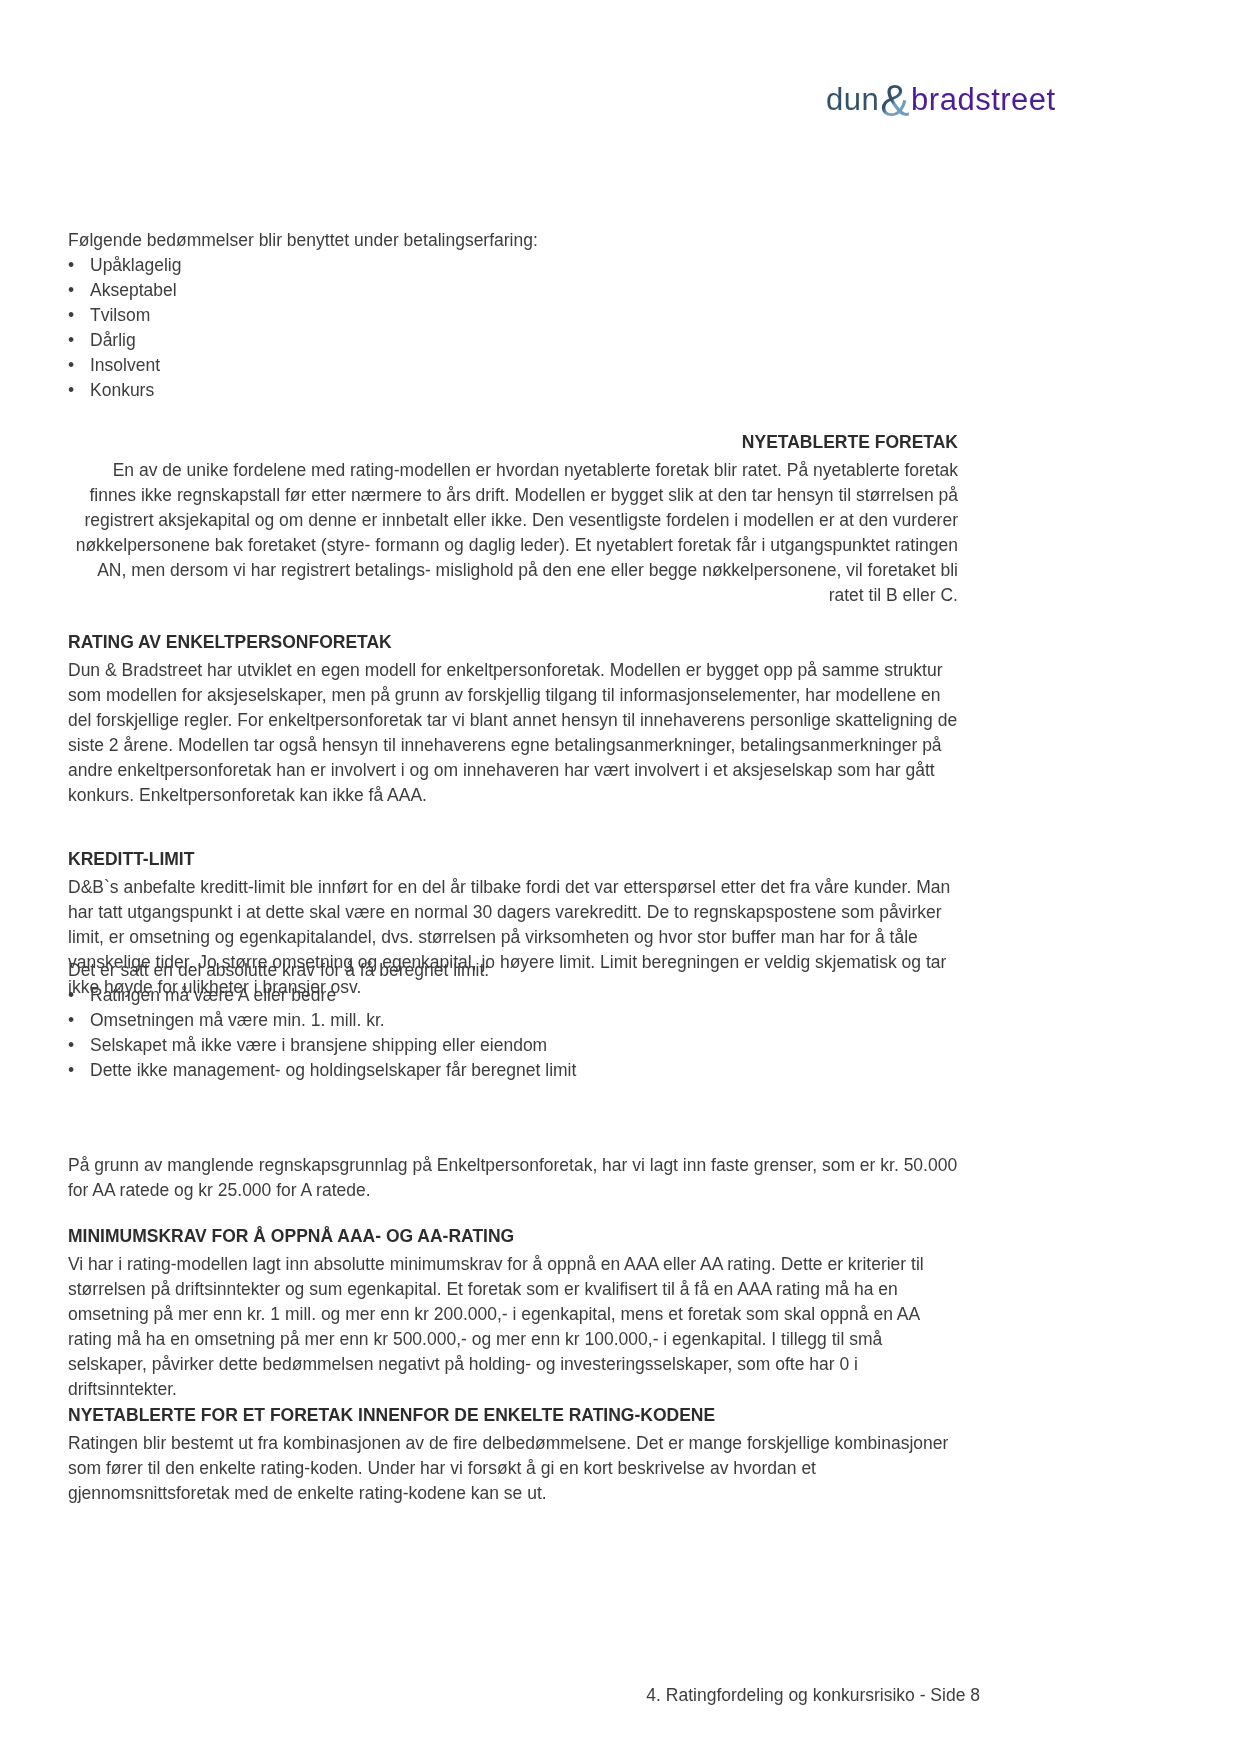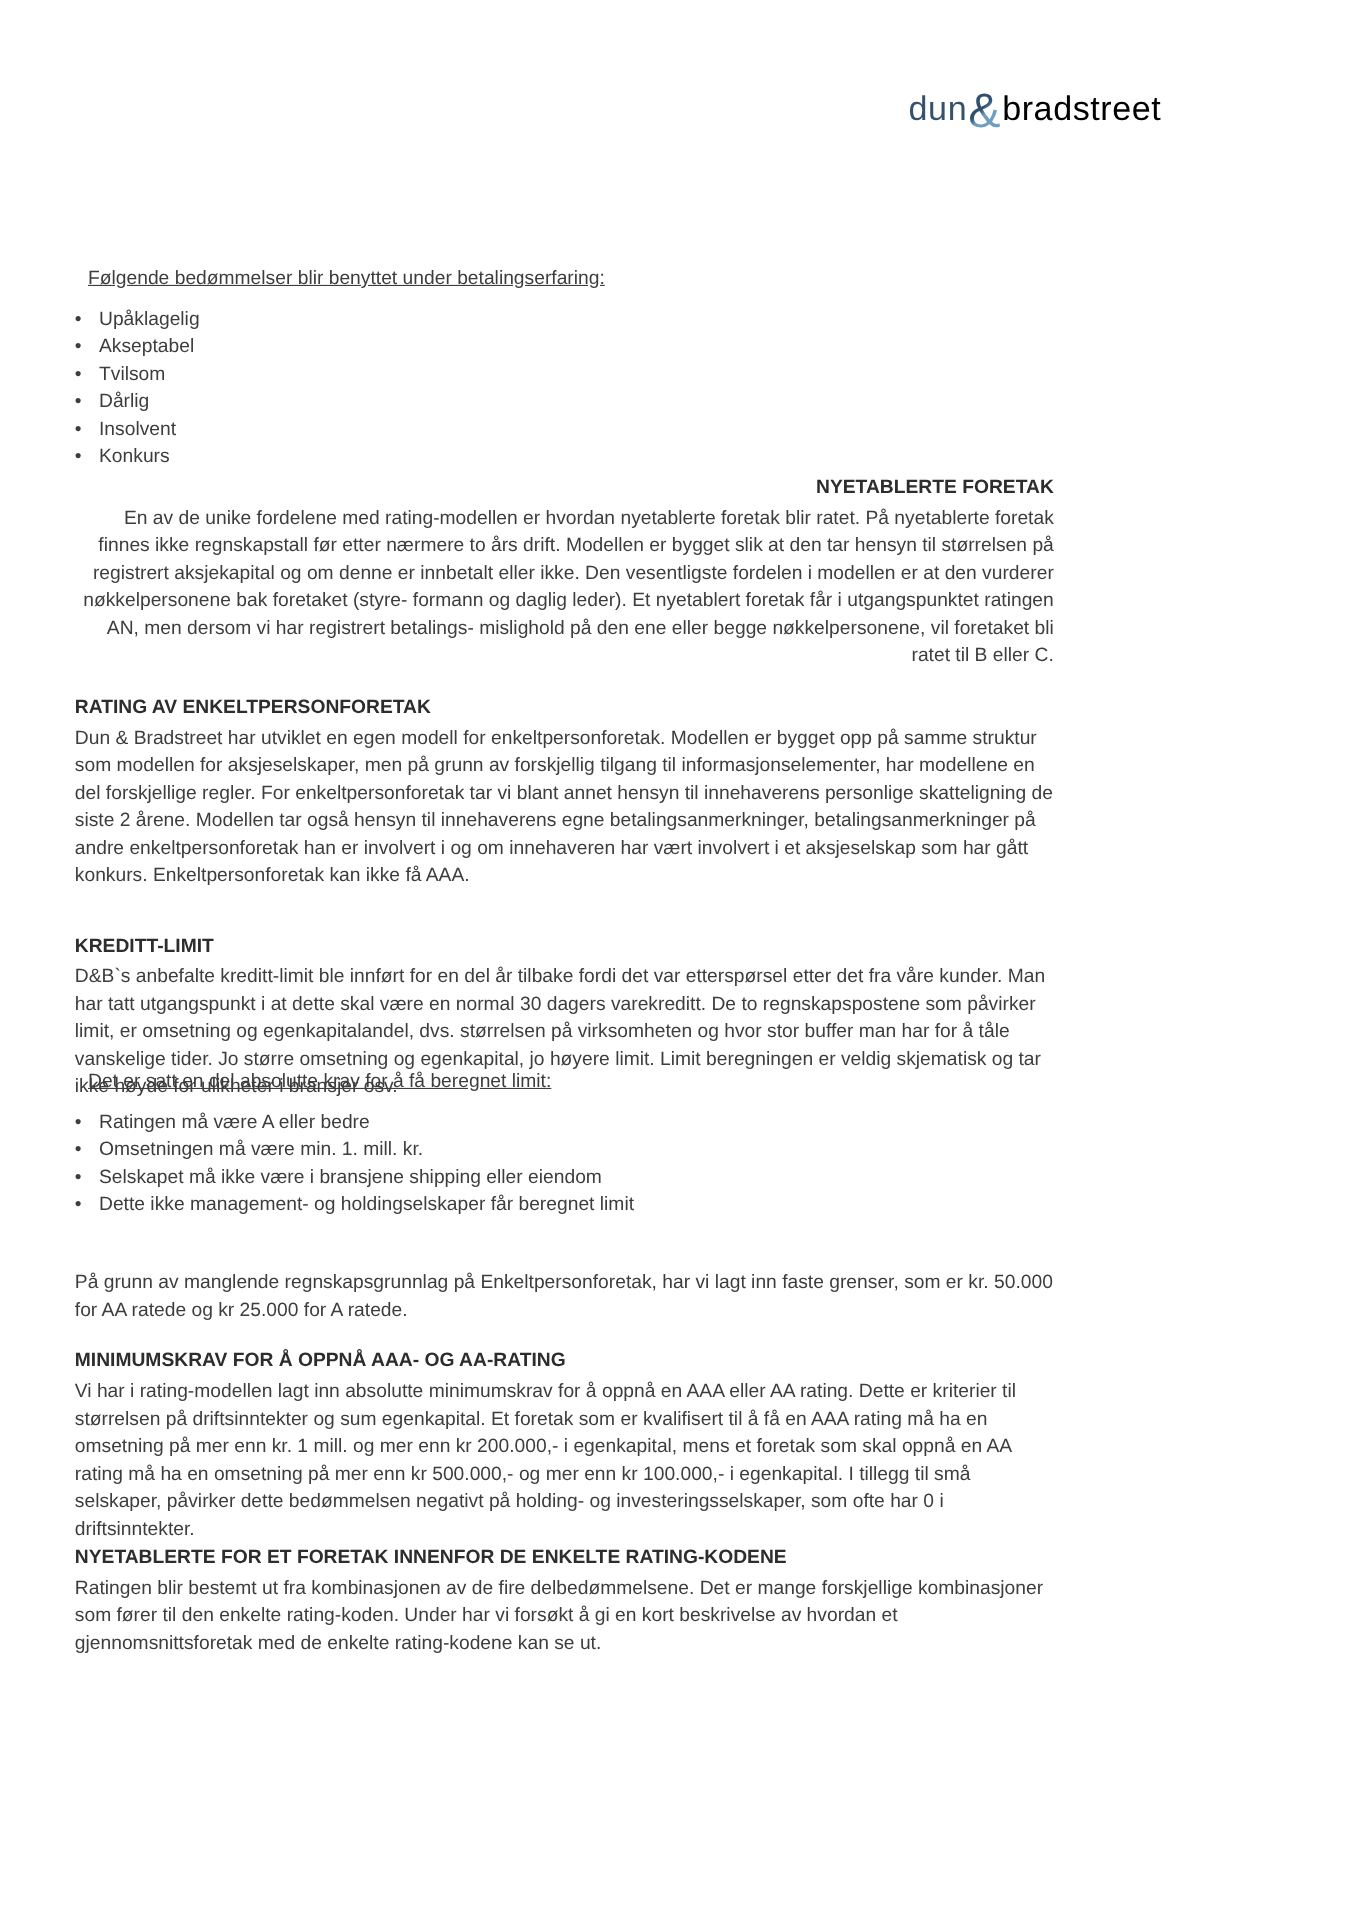--- a/index.html
+++ b/index.html
@@ -20,28 +20,28 @@
   }
   .logo .dun { color:#35526c; }
   .logo .amp {
     font-size:44px; font-weight:400;
     vertical-align:-6px;
     padding:0 1px;
     background:linear-gradient(135deg,#30506e 45%,#6f9fc0 55%);
     -webkit-background-clip:text; background-clip:text;
     color:transparent;
   }
-  .logo .bradstreet { color:#000000; }
+  .logo .bradstreet { color:#4c1d95; }
 
   .block { position:absolute; left:68px; width:890px; font-size:17.5px; line-height:25px; }
   .heading { font-weight:700; color:#2d2d2d; margin:0 0 3px 0; font-size:17.5px; line-height:25px; }
   .para { margin:0; }
   .bullet-item { display:flex; }
   .bullet { width:22px; flex:0 0 22px; }
-  .lead { margin:12px;text-decoration:underline; }
+  .lead { margin:0; }
   .footer {
     position:absolute; left:68px; top:1683px; width:912px;
     font-size:17.5px; line-height:25px; text-align:right; color:#3d3d3d;
   }
 </style>
 </head>
 <body>
 
 <div class="page">
 
@@ -119,14 +119,17 @@
   <div class="block" style="top:1192px;margin-top:32px;">
     <h2 class="heading">MINIMUMSKRAV FOR Å OPPNÅ AAA- OG AA-RATING</h2>
     <p class="para">Vi har i rating-modellen lagt inn absolutte minimumskrav for å oppnå en AAA eller AA rating. Dette er kriterier til størrelsen på driftsinntekter og sum egenkapital. Et foretak som er kvalifisert til å få en AAA rating må ha en omsetning på mer enn kr. 1 mill. og mer enn kr 200.000,- i egenkapital, mens et foretak som skal oppnå en AA rating må ha en omsetning på mer enn kr 500.000,- og mer enn kr 100.000,- i egenkapital. I tillegg til små selskaper, påvirker dette bedømmelsen negativt på holding- og investeringsselskaper, som ofte har 0 i driftsinntekter.</p>
   </div>
 
   <div class="block" style="top:1403px;">
     <h2 class="heading">NYETABLERTE FOR ET FORETAK INNENFOR DE ENKELTE RATING-KODENE</h2>
     <p class="para">Ratingen blir bestemt ut fra kombinasjonen av de fire delbedømmelsene. Det er mange forskjellige kombinasjoner som fører til den enkelte rating-koden. Under har vi forsøkt å gi en kort beskrivelse av hvordan et gjennomsnittsforetak med de enkelte rating-kodene kan se ut.</p>
   </div>
 
+  <div class="footer">
+    <span>4. Ratingfordeling og konkursrisiko - Side 8</span>
+  </div>
 
 </div>
 
 </body></html>

